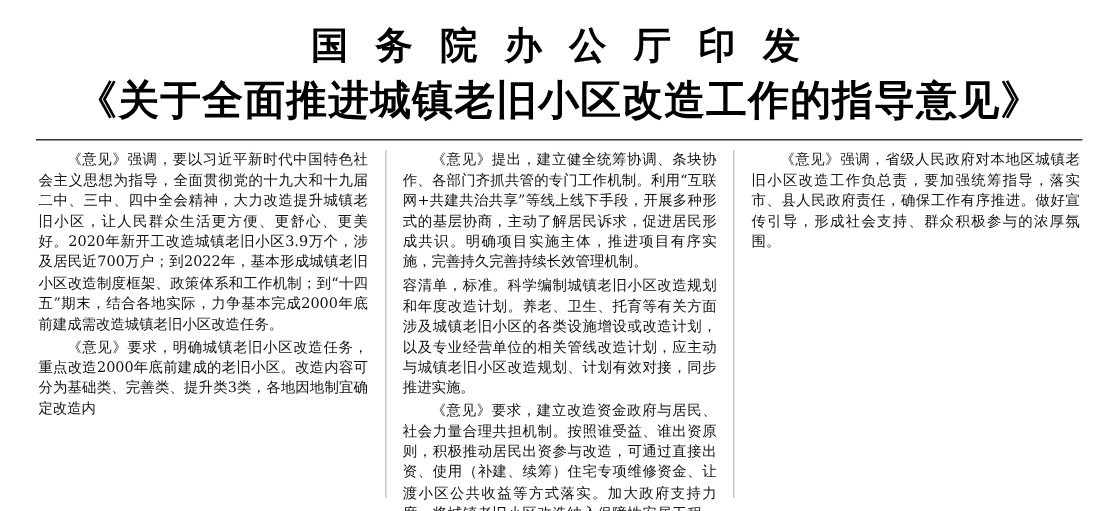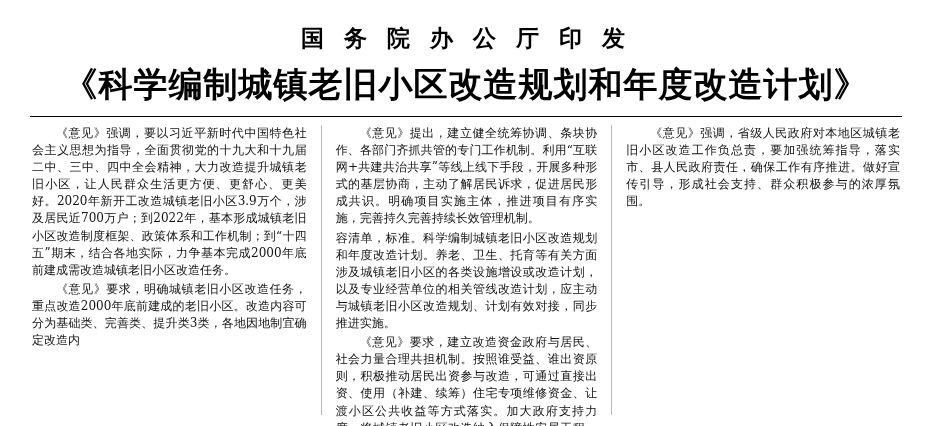--- a/index.html
+++ b/index.html
@@ -21,21 +21,21 @@
     box-sizing: border-box;
     padding: 18px 30px 10px 30px;
   }
   .headline {
     text-align: center;
     font-weight: bold;
     letter-spacing: 2px;
     color: #000;
   }
   .headline-line1 {
-    font-size: 23px;
+    font-size: 31px;
     line-height: 40px;
     letter-spacing: 6px;
     margin-bottom: 4px;
   }
   .headline-line2 {
     font-size: 34px;
     line-height: 44px;
     letter-spacing: 1px;
     margin-bottom: 6px;
   }
@@ -81,21 +81,21 @@
     font-weight: bold;
   }
 </style>
 </head>
 <body>
 
 <div class="page">
 
   <div class="headline">
     <div class="headline-line1">国 务 院 办 公 厅 印 发</div>
-    <div class="headline-line2">《科学编制城镇老旧小区改造规划和年度改造计划》</div>
+    <div class="headline-line2">《关于全面推进城镇老旧小区改造工作的指导意见》</div>
   </div>
 
   <div class="rule"></div>
 
   <div class="columns">
 
     <div class="col">
       <p class="para"><span>《意见》强调，要以习近平新时代中国特色社会主义思想为指导，全面贯彻党的十九大和十九届二中、三中、四中全会精神，大力改造提升城镇老旧小区，让人民群众生活更方便、更舒心、更美好。2020年新开工改造城镇老旧小区3.9万个，涉及居民近700万户；到2022年，基本形成城镇老旧小区改造制度框架、政策体系和工作机制；到“十四五”期末，结合各地实际，力争基本完成2000年底前建成需改造城镇老旧小区改造任务。</span></p>
       <p class="para"><span>《意见》要求，明确城镇老旧小区改造任务，重点改造2000年底前建成的老旧小区。改造内容可分为基础类、完善类、提升类3类，各地因地制宜确定改造内</span></p>
     </div>

